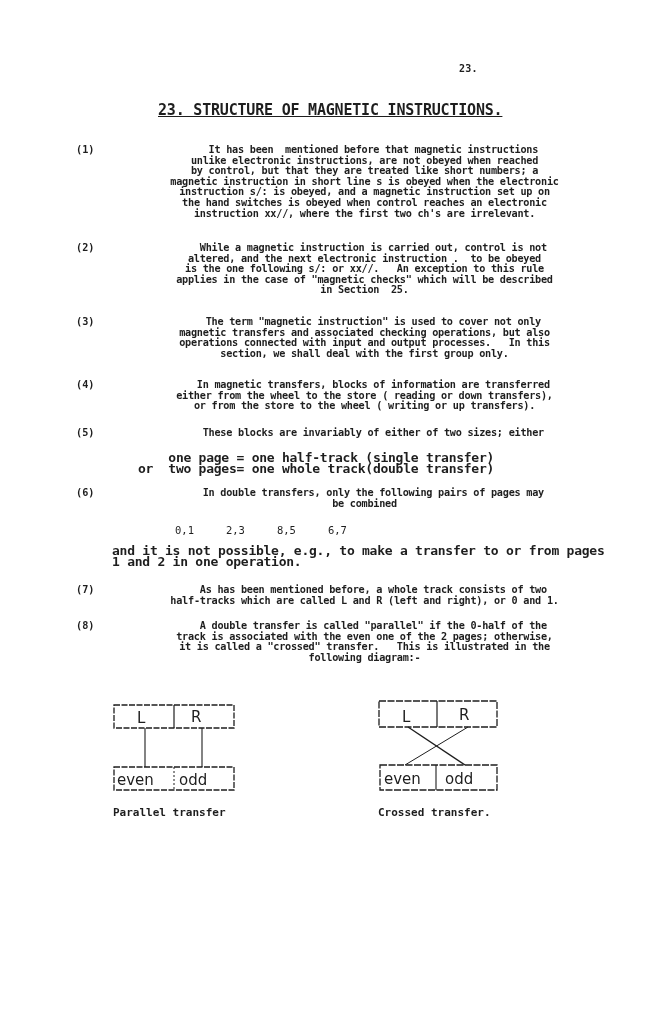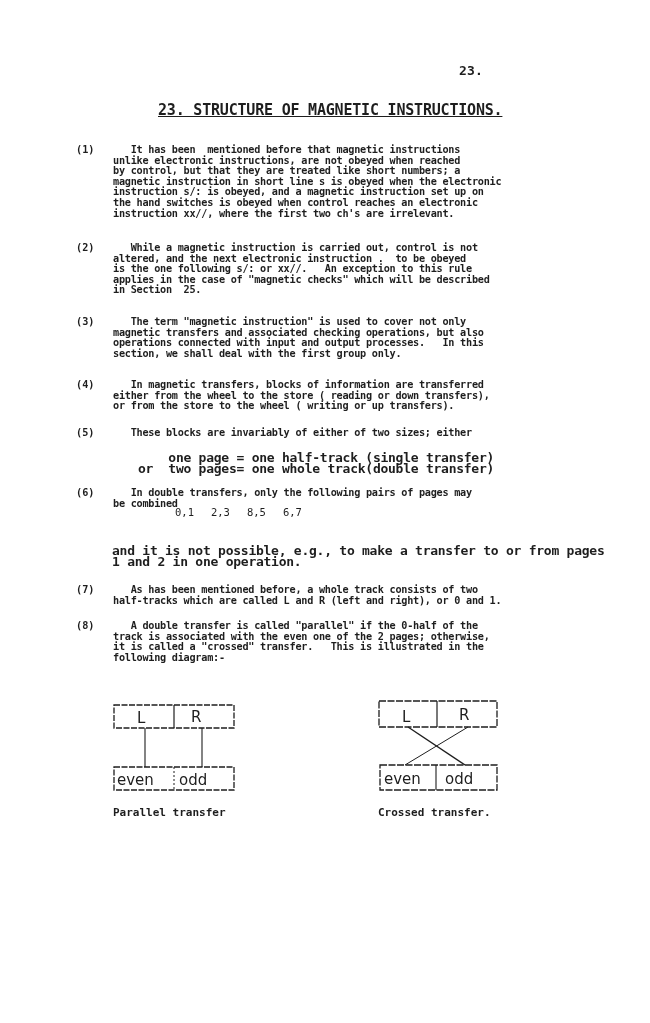--- a/index.html
+++ b/index.html
@@ -3,45 +3,45 @@
 <meta charset="utf-8">
 <style>
   html, body { margin: 0; padding: 0; background: #ffffff; }
   body {
     width: 650px; height: 1023px; position: relative; overflow: hidden;
     font-family: "DejaVu Sans Mono", "Liberation Mono", monospace;
     color: #1e1e1e;
   }
   .page-number {
     position: absolute; left: 459px; top: 63px;
-    font-size: 13px; font-weight: bold; letter-spacing: 0.2px;
+    font-size: 10px; font-weight: bold; letter-spacing: 0.2px;
   }
   .section-title {
     position: absolute; left: 158px; top: 101px;
     font-size: 15px; font-weight: bold; text-decoration: underline;
     letter-spacing: -0.2px; white-space: nowrap;
   }
   .para {
     position: absolute; left: 76px; width: 540px;
     font-size: 10.2px; line-height: 10.6px; font-weight: bold;
   }
   .para .num {
     position: absolute; left: 0; top: 0;
   }
   .para .body {
-    margin-left: 37px; white-space: pre; letter-spacing: -0.25px;
+    margin-left: 37px; white-space: pre; letter-spacing: -0.25px; text-align: center;
   }
   .formula {
     position: absolute; font-size: 13px; line-height: 10.6px; font-weight: bold;
     white-space: pre; letter-spacing: -0.25px;
   }
   .pairs {
-    position: absolute; left: 175px; top: 506px;
+    position: absolute; left: 175px; top: 524px;
     font-size: 10.5px; font-weight: normal; word-spacing: 0;
-    display: flex; gap: 17px; text-align: center;
+    display: flex; gap: 32px; text-align: center;
   }
   .diagram { position: absolute; }
   .diagram svg { display: block; }
   .hand { font-family: "DejaVu Sans", sans-serif; font-size: 15px; fill: #1e1e1e; }
   .caption {
     position: absolute; font-size: 11px; font-weight: bold; white-space: nowrap;
   }
 </style>
 </head>
 <body>

